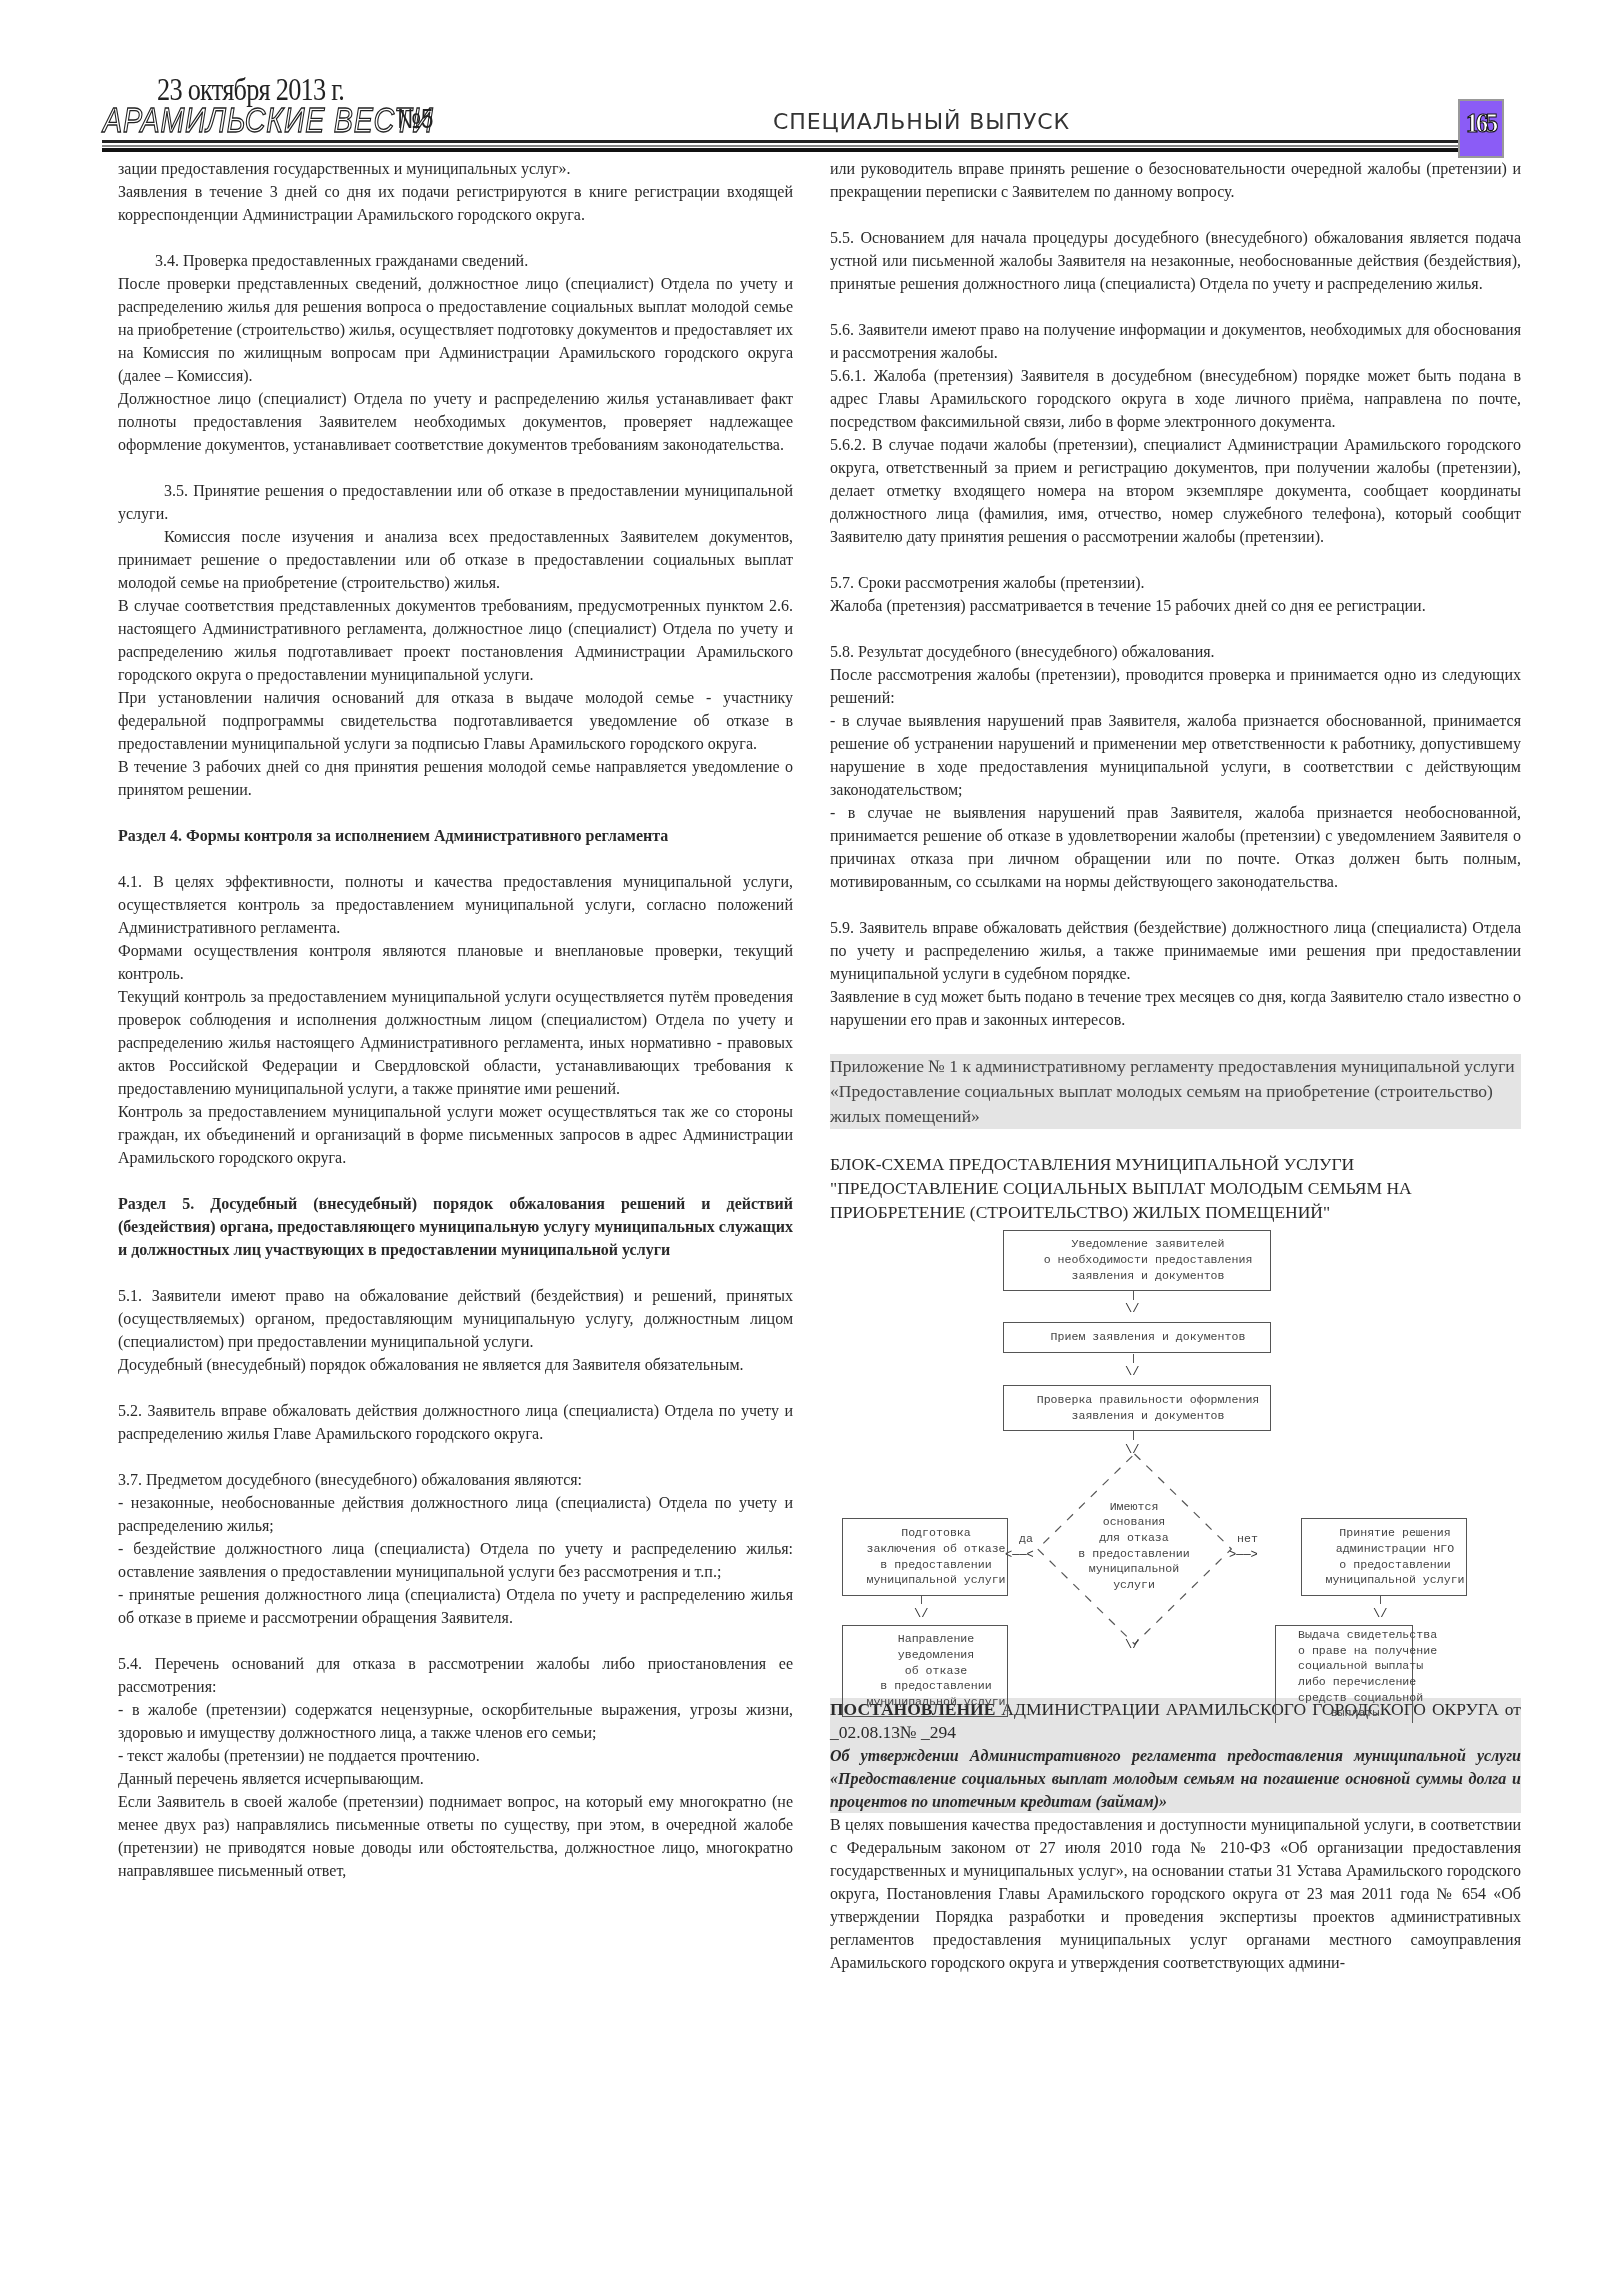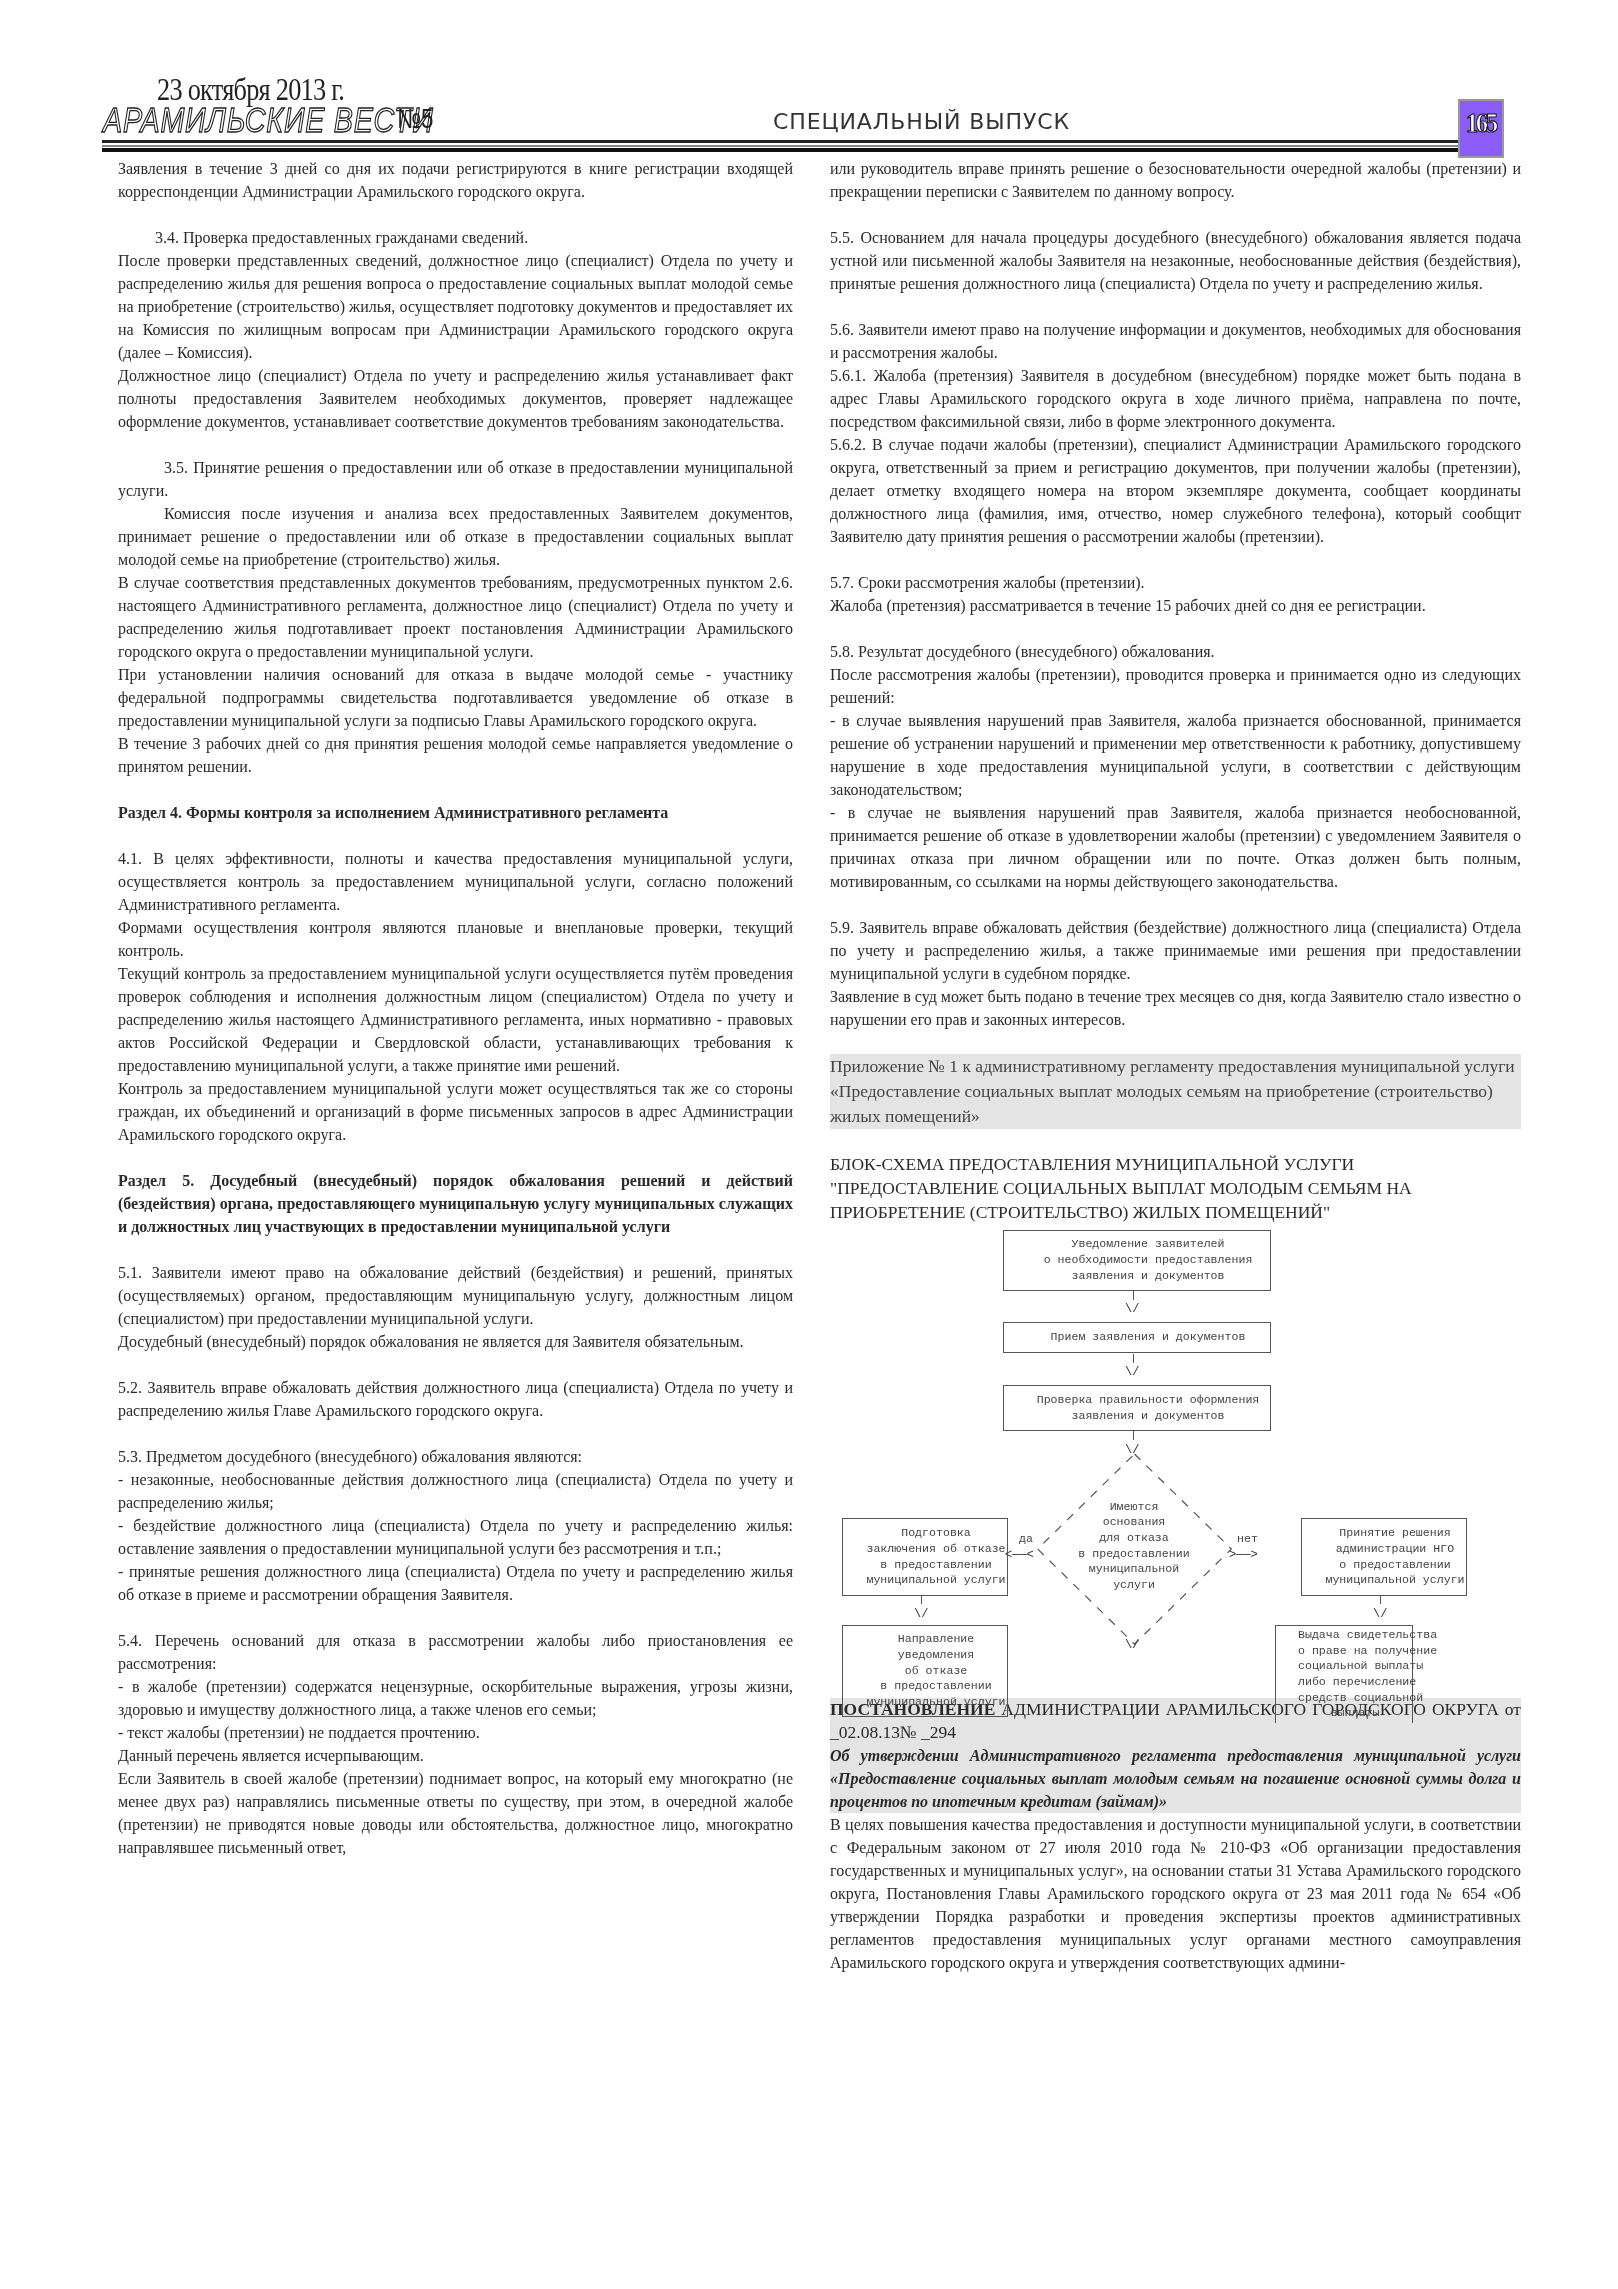--- a/index.html
+++ b/index.html
@@ -56,20 +56,21 @@
   <div class="special">СПЕЦИАЛЬНЫЙ ВЫПУСК</div>
   <div class="rule1"></div>
   <div class="rule2"></div>
   <div class="rule3"></div>
   <div class="page-box">
     <div class="page-num">165</div>
   </div>
 </div>
 
 <div class="col col-left">
+  <p>зации предоставления государственных и муниципальных услуг».</p>
   <p>Заявления в течение 3 дней со дня их подачи регистрируются в книге регистрации входящей корреспонденции Администрации Арамильского городского округа.</p>
   <div class="gap"></div>
   <p class="indent">3.4. Проверка предоставленных гражданами сведений.</p>
   <p>После проверки представленных сведений, должностное лицо (специалист) Отдела по учету и распределению жилья для решения вопроса о  предоставление социальных выплат молодой семье на приобретение (строительство) жилья, осуществляет подготовку документов  и предоставляет их на Комиссия по жилищным вопросам  при Администрации Арамильского городского округа (далее – Комиссия).</p>
   <p>Должностное лицо (специалист) Отдела по учету и распределению жилья устанавливает факт полноты предоставления Заявителем необходимых документов, проверяет надлежащее оформление документов, устанавливает соответствие документов требованиям законодательства.</p>
   <div class="gap"></div>
   <p class="indent2">3.5.  Принятие решения о предоставлении или об отказе в предоставлении муниципальной услуги.</p>
   <p class="indent2">Комиссия после изучения и анализа  всех предоставленных Заявителем документов, принимает решение о предоставлении или об отказе в предоставлении социальных выплат молодой семье на приобретение (строительство) жилья.</p>
   <p>В случае соответствия представленных документов требованиям, предусмотренных пунктом 2.6. настоящего Административного регламента, должностное лицо (специалист) Отдела по учету и распределению жилья подготавливает проект постановления Администрации Арамильского городского округа о предоставлении муниципальной услуги.</p>
   <p>При установлении наличия оснований для отказа в выдаче молодой семье - участнику федеральной подпрограммы свидетельства подготавливается уведомление об отказе в предоставлении муниципальной услуги за подписью Главы  Арамильского городского округа.</p>
@@ -82,21 +83,21 @@
   <p>Текущий контроль за предоставлением муниципальной услуги осуществляется путём проведения проверок соблюдения и исполнения должностным лицом (специалистом) Отдела по учету и распределению жилья настоящего Административного регламента, иных нормативно - правовых актов Российской Федерации и Свердловской области, устанавливающих требования к предоставлению муниципальной услуги, а также принятие ими решений.</p>
   <p>Контроль за предоставлением муниципальной услуги может осуществляться так же со стороны граждан, их объединений и организаций в форме письменных запросов в адрес Администрации Арамильского городского округа.</p>
   <div class="gap"></div>
   <p class="bold">Раздел 5. Досудебный (внесудебный) порядок обжалования решений и действий (бездействия) органа, предоставляющего муниципальную услугу муниципальных служащих и должностных лиц участвующих в предоставлении муниципальной услуги</p>
   <div class="gap"></div>
   <p>5.1. Заявители имеют право на обжалование действий (бездействия) и решений, принятых (осуществляемых) органом, предоставляющим муниципальную услугу, должностным лицом (специалистом) при предоставлении муниципальной услуги.</p>
   <p>Досудебный (внесудебный) порядок обжалования не является для Заявителя обязательным.</p>
   <div class="gap"></div>
   <p>5.2.  Заявитель вправе обжаловать действия должностного лица (специалиста) Отдела по учету и распределению жилья Главе Арамильского городского округа.</p>
   <div class="gap"></div>
-  <p>5.3. Предметом досудебного (внесудебного) обжалования являются:</p>
+  <p>3.7. Предметом досудебного (внесудебного) обжалования являются:</p>
   <p> - незаконные, необоснованные действия должностного   лица  (специалиста) Отдела по учету и распределению жилья;</p>
   <p>-  бездействие должностного лица (специалиста) Отдела по учету и распределению жилья: оставление заявления о предоставлении муниципальной услуги без рассмотрения и т.п.;</p>
   <p> - принятые решения должностного лица  (специалиста) Отдела по учету и распределению жилья  об отказе в приеме и рассмотрении обращения Заявителя.</p>
   <div class="gap"></div>
   <p>5.4. Перечень оснований для отказа в рассмотрении жалобы либо приостановления ее рассмотрения:</p>
   <p>- в жалобе (претензии) содержатся нецензурные, оскорбительные выражения, угрозы жизни, здоровью и имуществу должностного лица, а также членов его семьи;</p>
   <p>- текст жалобы (претензии) не поддается прочтению.</p>
   <p>Данный перечень является исчерпывающим.</p>
   <p>Если Заявитель в своей жалобе (претензии) поднимает вопрос, на который ему многократно (не менее двух раз) направлялись письменные ответы по существу, при этом, в очередной жалобе (претензии) не приводятся новые доводы или обстоятельства, должностное лицо, многократно направлявшее письменный ответ,</p>
 </div>

